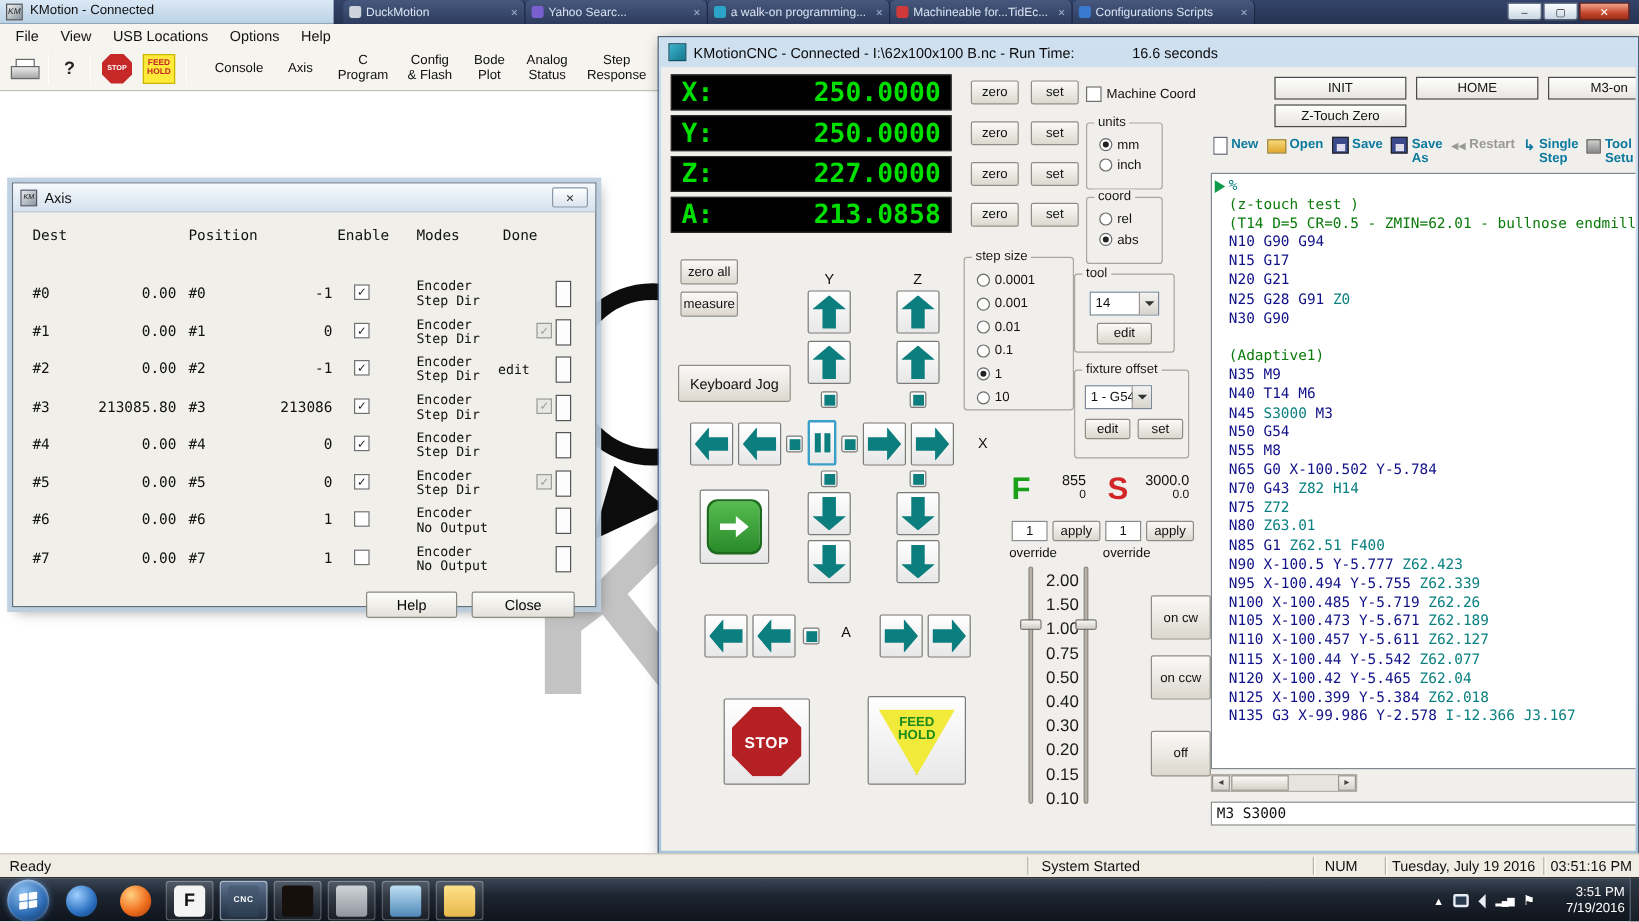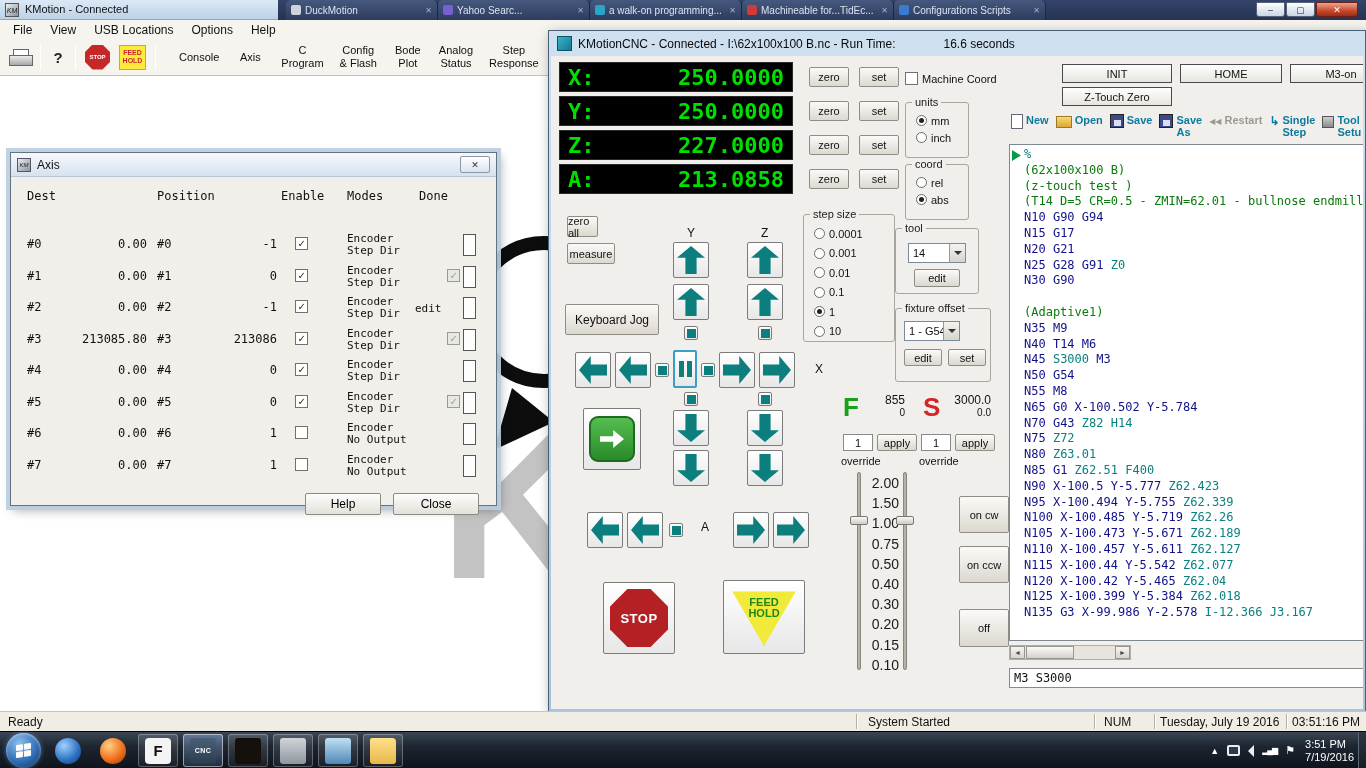--- a/index.html
+++ b/index.html
@@ -96,21 +96,21 @@
 .combo .carea{position:absolute;right:0;top:0;width:16px;height:100%;background:linear-gradient(#f4f3f1,#d7d4cc);border-left:1px solid #9a9890;display:flex;align-items:center;justify-content:center;}
 .carr{width:0;height:0;border:4px solid transparent;border-top-color:#333;margin-top:4px;}
 #tool-combo{left:12px;top:14px;width:58px;}
 #tool-edit{left:18px;top:40px;width:46px;height:18px;}
 #fixture-combo{left:8px;top:12px;width:56px;}
 #fixture-edit{left:8px;top:40px;width:38px;height:17px;}
 #fixture-set{left:52px;top:40px;width:38px;height:17px;}
 #mc-check{position:absolute;left:354px;top:16px;}
 #mc-label{position:absolute;left:371px;top:17px;font-size:11px;color:#111;}
 .win-btn{position:absolute;background:linear-gradient(#fbfaf8,#dcd8cf);border:1px solid #8f8d85;border-radius:2px;font-size:11px;display:flex;align-items:center;justify-content:center;color:#111;}
-#zero-all{left:16px;top:160px;width:31px;height:21px;}
+#zero-all{left:16px;top:160px;width:48px;height:21px;}
 #measure{left:16px;top:187px;width:48px;height:21px;}
 #kbjog{left:14px;top:248px;width:94px;height:31px;font-size:12px;}
 
 
 .jlabel{position:absolute;font-size:12px;color:#111;}
 #lbl-y{left:136px;top:170px;} #lbl-z{left:210px;top:170px;} #lbl-x{left:264px;top:306px;} #lbl-a{left:150px;top:464px;}
 .jbtn{position:absolute;background:linear-gradient(#ffffff,#e7e7e7);border:1px solid #7b7b7b;border-radius:2px;display:flex;align-items:center;justify-content:center;}
 .arr{width:28px;height:28px;background:#0d7e7e;clip-path:polygon(50% 0,100% 42%,70% 42%,70% 100%,30% 100%,30% 42%,0 42%);}
 .arr.down{transform:rotate(180deg);} .arr.left{transform:rotate(270deg);} .arr.right{transform:rotate(90deg);}
 .sqd{width:9px;height:9px;background:#0d7e7e;}
@@ -198,21 +198,21 @@
 .tico.fusion{background:#f4f4f4;color:#111;border-radius:4px;font-size:15px;}
 .tico.cnc{background:linear-gradient(#4a6078,#2c3c4e);border-radius:3px;font-size:7px;letter-spacing:.5px;}
 .tico.dark{background:#15100c;border-radius:3px;}
 .tico.machine{background:linear-gradient(#cfd4d8,#8f979e);border-radius:3px;}
 .tico.photo{background:linear-gradient(#bfe0f4,#4f88b8);border-radius:3px;}
 .tico.folder{background:linear-gradient(#ffe08a,#e8b84a);border-radius:2px 4px 3px 3px;}
 #tray{position:absolute;right:12px;top:0;height:37px;display:flex;align-items:center;gap:8px;color:#fff;}
 .tray-ico{font-size:9px;color:#fff;}
 #tray-display{width:13px;height:11px;border:2px solid #e8eef4;border-radius:2px;background:#2a3b50;}
 #tray-volume{width:0;height:0;border:6px solid transparent;border-right-color:#e8eef4;border-left-width:0;}
-#clock{text-align:left;font-size:11px;line-height:13px;color:#fff;margin-left:2px;}
+#clock{text-align:right;font-size:11px;line-height:13px;color:#fff;margin-left:18px;}
 #show-desktop{position:absolute;right:0;top:0;width:8px;height:37px;border-left:1px solid #5a6878;background:linear-gradient(#2c3644,#171d26);}
 </style>
 </head>
 <body>
 
 <div id="screen">
 
   <div id="top-strip">
     <div id="km-app-icon">KM</div>
     <div id="km-title">KMotion - Connected</div>
@@ -734,21 +734,20 @@
             <div class="flab">
               <div>Tool</div>
               <div>Setu</div>
             </div>
           </div>
         </div>
       <div id="gcode-box">
         <div id="gcode-marker"></div>
         <div id="gcode-lines">
             <div class="gline"><span class="gca">%</span></div>
-            <div class="gline"><span class="gcm">(62x100x100 B)</span></div>
             <div class="gline"><span class="gcm">(z-touch test )</span></div>
             <div class="gline"><span class="gcm">(T14 D=5 CR=0.5 - ZMIN=62.01 - bullnose endmill)</span></div>
             <div class="gline"><span class="gcc">N10</span> <span class="gcc">G90</span> <span class="gcc">G94</span></div>
             <div class="gline"><span class="gcc">N15</span> <span class="gcc">G17</span></div>
             <div class="gline"><span class="gcc">N20</span> <span class="gcc">G21</span></div>
             <div class="gline"><span class="gcc">N25</span> <span class="gcc">G28</span> <span class="gcc">G91</span> <span class="gca">Z0</span></div>
             <div class="gline"><span class="gcc">N30</span> <span class="gcc">G90</span></div>
             <div class="gline">&nbsp;</div>
             <div class="gline"><span class="gcm">(Adaptive1)</span></div>
             <div class="gline"><span class="gcc">N35</span> <span class="gcc">M9</span></div>

